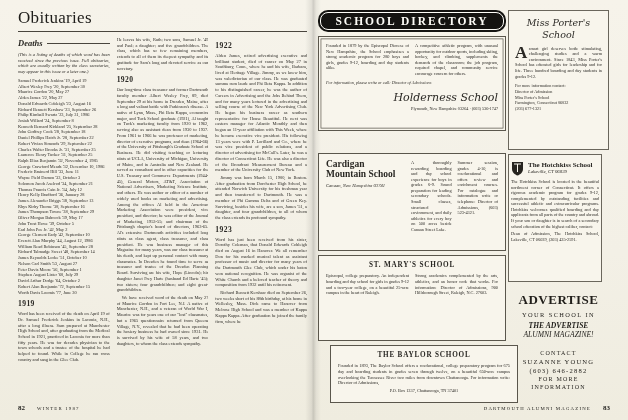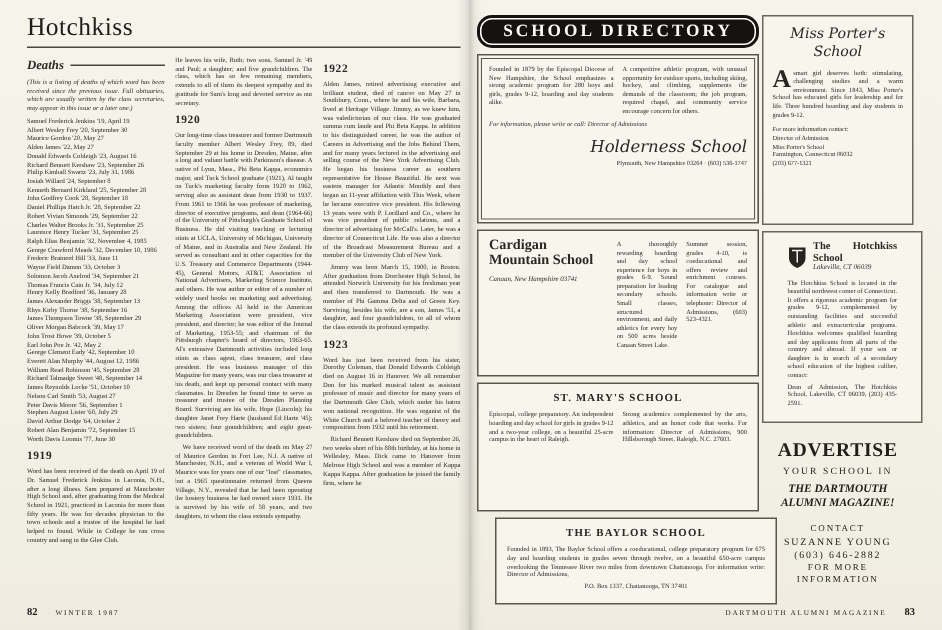--- a/index.html
+++ b/index.html
@@ -38,21 +38,21 @@
     position: absolute; left: 318px; top: 10px; width: 188px; height: 22px;
     background: #141311; color: #fdfcf7; display: flex; align-items: center; justify-content: center;
     font-weight: bold; font-size: 11.5px; letter-spacing: 2px;
     outline: 1px solid #fdfcf7; outline-offset: -3px; border-radius: 10px;
   }
   .ad { position: absolute; border: 0.8px solid #5a564c; background: #f8f5ec;
     font-size: 4.3px; line-height: 1.3; text-align: justify; padding: 4px 5px; overflow: hidden; color: #2a2824; }
   .adcols { display: flex; gap: 6px; }
   .adcols .c { flex: 1; }
 
-  .ad-holderness { left: 318px; top: 36px; width: 188px; height: 113px;
+  .ad-holderness { left: 318px; top: 36px; width: 188px; height: 95px;
     box-shadow: inset 0 0 0 1.6px #f8f5ec, inset 0 0 0 2.3px #5a564c; padding: 6px 7px; }
   .hold-contact { margin-top: 4px; font-style: italic; }
   .hold-name { font-family: "DejaVu Serif", serif; font-style: italic; font-size: 11px; text-align: right; margin-top: 5px; }
   .hold-addr { text-align: right; font-size: 4.2px; margin-top: 1px; }
 
   .ad-cardigan { left: 318px; top: 153px; width: 188px; height: 98px; padding: 6px 7px; }
   .card-head { width: 46%; padding-right: 5px; }
   .card-name { font-size: 9.5px; font-weight: bold; line-height: 1.05; text-align: left; }
   .card-addr { font-size: 4.6px; font-style: italic; margin-top: 3px; }
 
@@ -61,42 +61,42 @@
 
   .ad-baylor { left: 330px; top: 345px; width: 188px; height: 58px; padding: 5px 7px; text-align: justify; }
   .bay-name { font-size: 7.2px; font-weight: bold; text-align: center; letter-spacing: 0.8px; margin-bottom: 3px; }
   .bay-contact { text-align: center; margin-top: 2px; }
 
   .ad-porters { left: 508px; top: 10px; width: 101px; height: 140px; border-color: #6a665c; padding: 6px 6px; }
   .port-name { font-family: "DejaVu Serif", serif; font-style: italic; font-size: 9.5px; text-align: center; margin-bottom: 4px; }
   .dropcap { float: left; font-size: 17px; line-height: 13px; padding-right: 1.5px; font-weight: bold; }
   .port-contact { margin-top: 4px; font-size: 4.2px; text-align: left; line-height: 1.35; }
 
-  .ad-hotchkiss { left: 508px; top: 154px; width: 107px; height: 128px; border-color: #6a665c; padding: 6px 16px; }
+  .ad-hotchkiss { left: 508px; top: 154px; width: 94px; height: 128px; border-color: #6a665c; padding: 6px 2px; }
   .hotch-top { display: flex; gap: 4px; align-items: center; margin-bottom: 3px; }
   .hotch-shield { flex: 0 0 auto; }
   .hotch-name { font-size: 7px; font-weight: bold; line-height: 1.1; }
   .hotch-addr { font-size: 4.8px; font-style: italic; }
   .hotch-contact { margin-top: 2px; }
 
   .advertise { position: absolute; left: 508px; top: 292px; width: 101px; height: 110px; text-align: center; color: #211f1b; }
   .adv-1 { font-size: 13px; font-weight: bold; letter-spacing: 0.5px; }
   .adv-2 { font-size: 6.4px; letter-spacing: 1.4px; margin-top: 3px; }
   .adv-3 { font-size: 7.6px; font-style: italic; font-weight: bold; margin-top: 3px; }
-  .adv-4 { font-size: 7.6px; font-style: italic; font-weight: bold; }
+  .adv-4 { font-size: 7.6px; font-style: italic; font-weight: normal; }
   .adv-gap { height: 9px; }
   .adv-c  { font-size: 6px; letter-spacing: 1.2px; margin-top: 2px; }
   .adv-c.name { font-size: 6.6px; }
 </style>
 </head>
 <body>
 
 <div class="spread">
 
-  <div class="obit-title">Hotchkiss</div>
+  <div class="obit-title">Obituaries</div>
   <div class="obit-rule"></div>
 
   <div class="obit-cols">
     <div class="ocol">
       <div class="deaths-row">
         <span class="deaths-head">Deaths</span>
         <span class="deaths-line"></span>
       </div>
       <div class="intro">(This is a listing of deaths of which word has been received since the previous issue. Full obituaries, which are usually written by the class secretaries, may appear in this issue or a later one.)</div>
       <div>
@@ -229,21 +229,21 @@
         <div class="hotch-addr">Lakeville, CT 06039</div>
       </div>
     </div>
     <div>The Hotchkiss School is located in the beautiful northwest corner of Connecticut. It offers a rigorous academic program for grades 9-12, complemented by outstanding facilities and successful athletic and extracurricular programs. Hotchkiss welcomes qualified boarding and day applicants from all parts of the country and abroad. If your son or daughter is in search of a secondary school education of the highest caliber, contact:</div>
     <div class="hotch-contact">Dean of Admission, The Hotchkiss School, Lakeville, CT 06039, (203) 435-2591.</div>
   </div>
 
   <div class="advertise">
     <div class="adv-1">ADVERTISE</div>
     <div class="adv-2">YOUR SCHOOL IN</div>
-    <div class="adv-3">THE DARTMOUTH</div>
+    <div class="adv-3">THE ADVERTISE</div>
     <div class="adv-4">ALUMNI MAGAZINE!</div>
     <div class="adv-gap"></div>
     <div class="adv-c">CONTACT</div>
     <div class="adv-c name">SUZANNE YOUNG</div>
     <div class="adv-c name">(603) 646-2882</div>
     <div class="adv-c">FOR MORE</div>
     <div class="adv-c">INFORMATION</div>
   </div>
 
   <div class="footer-right">

